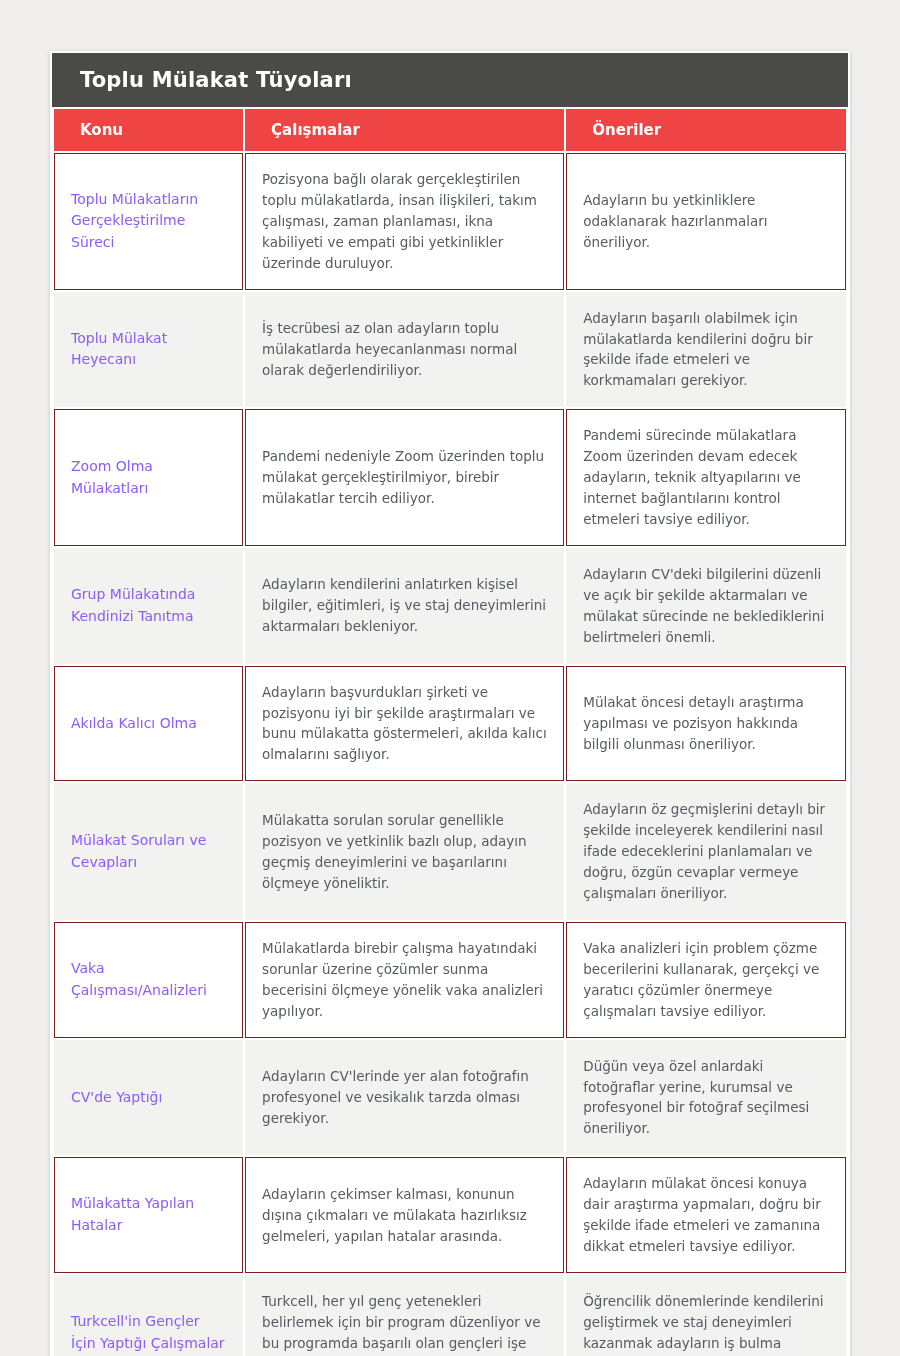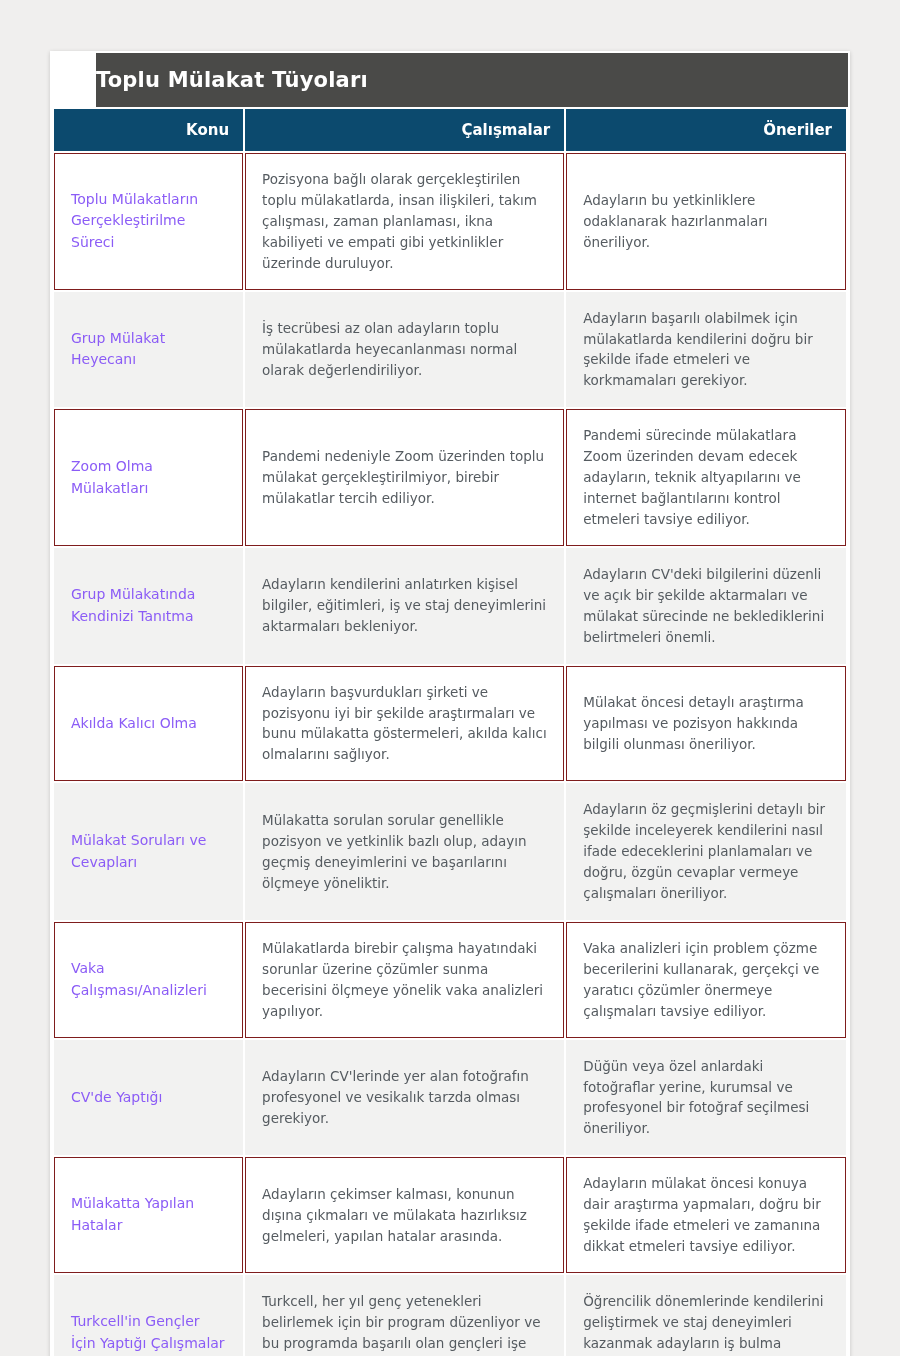--- a/index.html
+++ b/index.html
@@ -16,37 +16,36 @@
     margin: 51px auto 0 auto;
     background: #ffffff;
     padding: 2px;
     box-shadow: 0 1px 4px rgba(0,0,0,0.18);
   }
   .title-bar {
     background: #4a4a48;
     color: #ffffff;
     font-size: 21px;
     font-weight: bold;
-    padding: 15px 0;
+    padding: 15px 28px;
     letter-spacing: 0.2px;
-    margin-left: 44px;
   }
   table.tips {
     width: 100%;
     border-collapse: separate;
     border-spacing: 2px;
     margin-top: 0;
   }
   table.tips th {
-    background: #0c4a6e;
+    background: #ef4444;
     color: #ffffff;
-    text-align: right;
+    text-align: left;
     font-size: 15px;
     font-weight: bold;
-    padding: 12px 14px;
+    padding: 12px 26px;
   }
   table.tips col.c1 { width: 24%; }
   table.tips col.c2 { width: 40.5%; }
   table.tips col.c3 { width: 35.5%; }
   table.tips td {
     font-size: 13.5px;
     line-height: 1.55;
     color: #555b60;
     padding: 15px 16px;
     vertical-align: middle;
@@ -84,21 +83,21 @@
         <th>Öneriler</th>
       </tr>
     </thead>
     <tbody id="table-body">
         <tr class="row-odd">
           <td class="cell-topic">Toplu Mülakatların Gerçekleştirilme Süreci</td>
           <td class="cell-explanation">Pozisyona bağlı olarak gerçekleştirilen toplu mülakatlarda, insan ilişkileri, takım çalışması, zaman planlaması, ikna kabiliyeti ve empati gibi yetkinlikler üzerinde duruluyor.</td>
           <td class="cell-suggestion">Adayların bu yetkinliklere odaklanarak hazırlanmaları öneriliyor.</td>
         </tr>
         <tr class="row-even">
-          <td class="cell-topic">Grup Mülakat Heyecanı</td>
+          <td class="cell-topic">Toplu Mülakat Heyecanı</td>
           <td class="cell-explanation">İş tecrübesi az olan adayların toplu mülakatlarda heyecanlanması normal olarak değerlendiriliyor.</td>
           <td class="cell-suggestion">Adayların başarılı olabilmek için mülakatlarda kendilerini doğru bir şekilde ifade etmeleri ve korkmamaları gerekiyor.</td>
         </tr>
         <tr class="row-odd">
           <td class="cell-topic">Zoom Olma Mülakatları</td>
           <td class="cell-explanation">Pandemi nedeniyle Zoom üzerinden toplu mülakat gerçekleştirilmiyor, birebir mülakatlar tercih ediliyor.</td>
           <td class="cell-suggestion">Pandemi sürecinde mülakatlara Zoom üzerinden devam edecek adayların, teknik altyapılarını ve internet bağlantılarını kontrol etmeleri tavsiye ediliyor.</td>
         </tr>
         <tr class="row-even">
           <td class="cell-topic">Grup Mülakatında Kendinizi Tanıtma</td>

